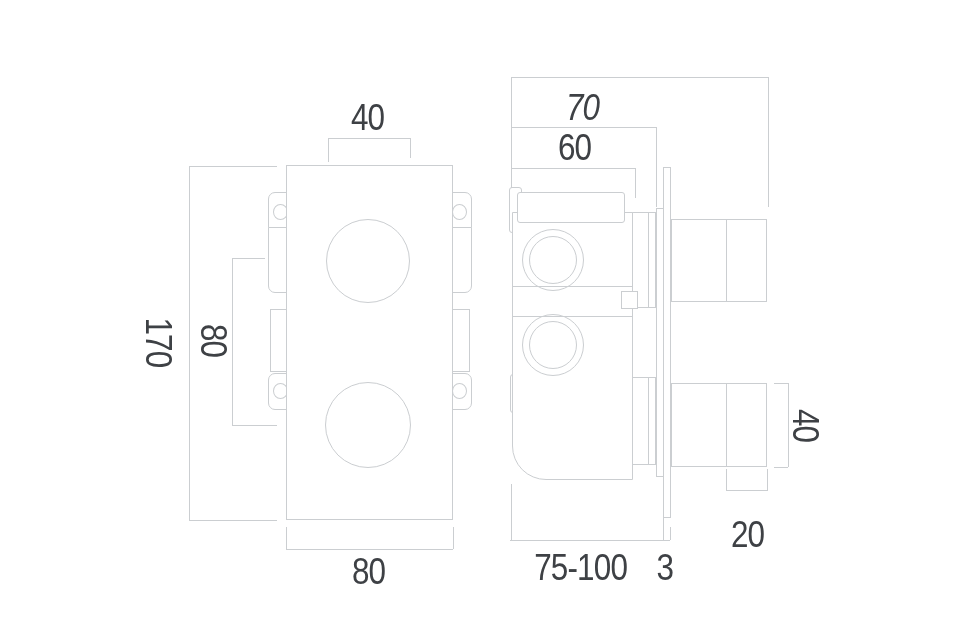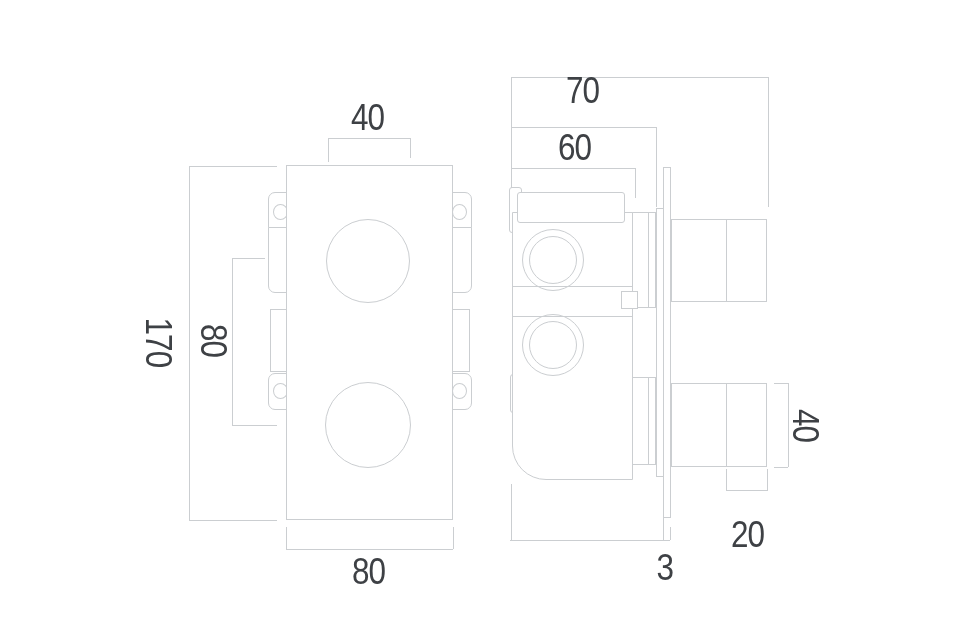--- a/index.html
+++ b/index.html
@@ -108,34 +108,37 @@
     <div class="ln" style="left:726px;top:220px;width:1px;height:81px;"></div>
     <div class="sh" style="left:671px;top:383px;width:96px;height:84px;"></div>
     <div class="ln" style="left:726px;top:384px;width:1px;height:82px;"></div>
 
     <div class="ln" style="left:511px;top:77px;width:257px;height:1px;"></div>
     <div class="ln" style="left:511px;top:77px;width:1px;height:111px;"></div>
     <div class="ln" style="left:768px;top:77px;width:1px;height:130px;"></div>
 
     <div class="ln" style="left:511px;top:127px;width:145px;height:1px;"></div>
     <div class="ln" style="left:656px;top:127px;width:1px;height:80px;"></div>
-    <div class="dim" style="left:555px;top:72px;width:56px;height:36px;">
+    <div class="dim" style="left:555px;top:89px;width:56px;height:36px;font-style:italic;">
         <span>70</span>
       </div>
 
     <div class="ln" style="left:511px;top:168px;width:124px;height:1px;"></div>
     <div class="ln" style="left:635px;top:168px;width:1px;height:30px;"></div>
     <div class="dim" style="left:547px;top:129px;width:56px;height:36px;">
         <span>60</span>
       </div>
 
     <div class="ln" style="left:510px;top:540px;width:160px;height:1px;"></div>
     <div class="ln" style="left:511px;top:484px;width:1px;height:56px;"></div>
     <div class="ln" style="left:663px;top:518px;width:1px;height:22px;"></div>
     <div class="ln" style="left:670px;top:527px;width:1px;height:13px;"></div>
+    <div class="dim" style="left:521px;top:549px;width:120px;height:36px;">
+        <span>75-100</span>
+      </div>
     <div class="dim" style="left:647px;top:549px;width:36px;height:36px;">
         <span>3</span>
       </div>
 
     <div class="ln" style="left:726px;top:490px;width:42px;height:1px;"></div>
     <div class="ln" style="left:726px;top:469px;width:1px;height:21px;"></div>
     <div class="ln" style="left:767px;top:469px;width:1px;height:21px;"></div>
     <div class="dim" style="left:720px;top:516px;width:56px;height:36px;">
         <span>20</span>
       </div>

